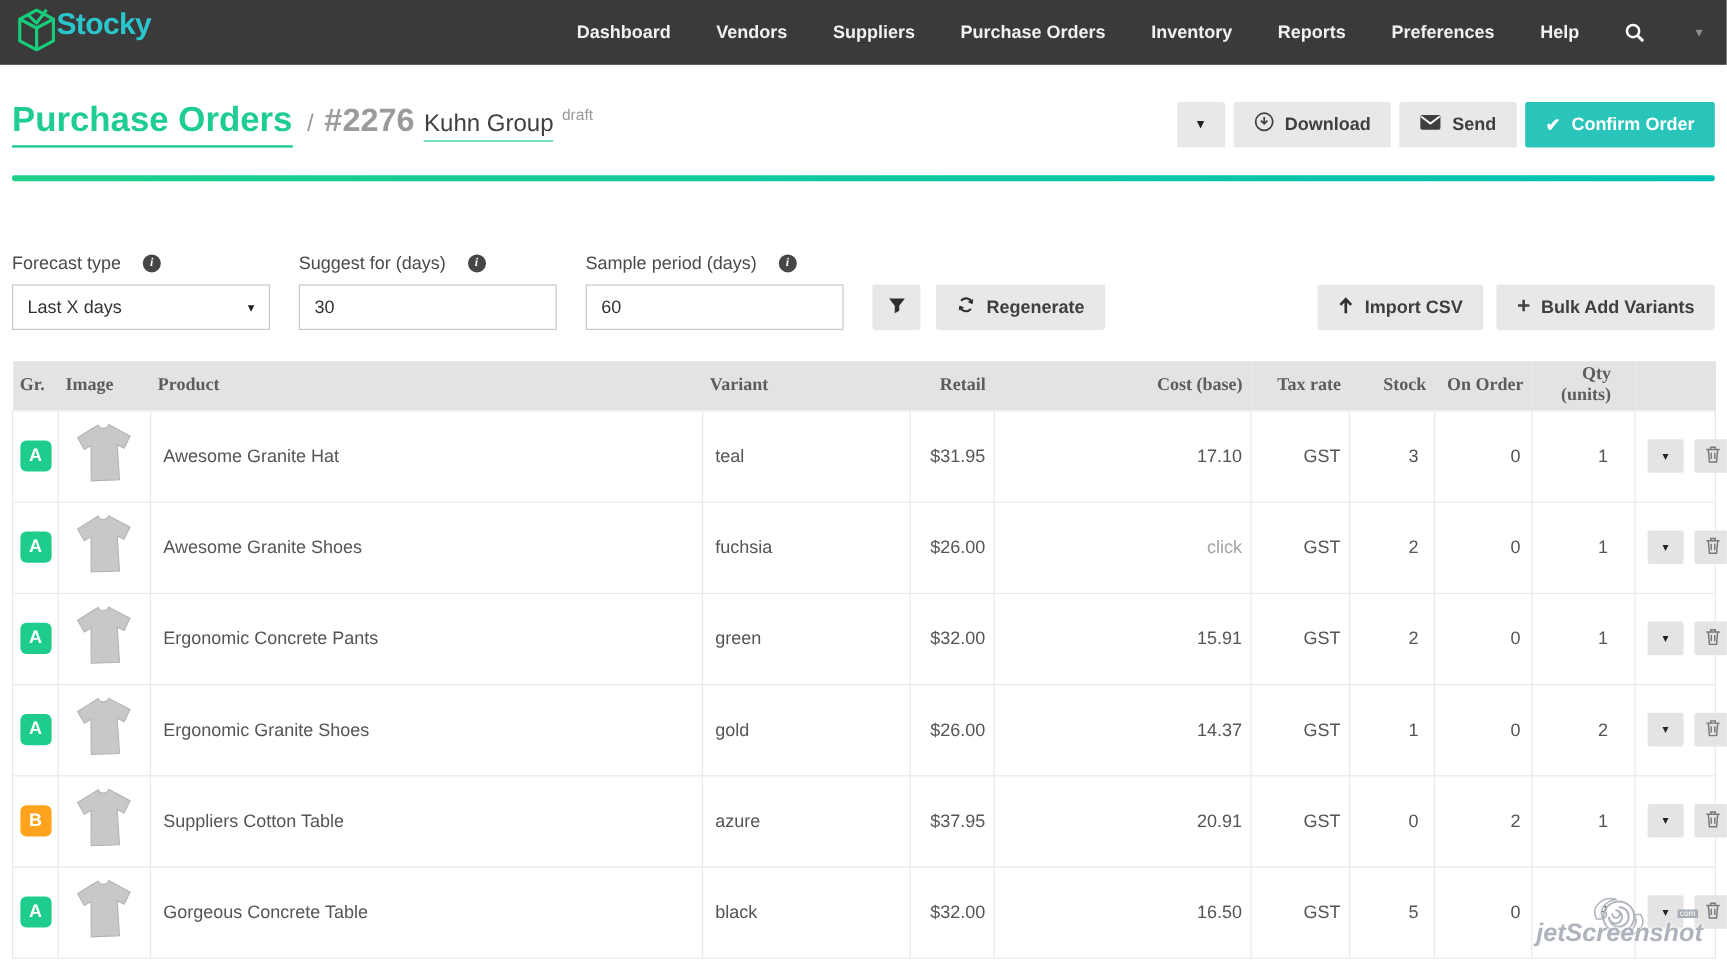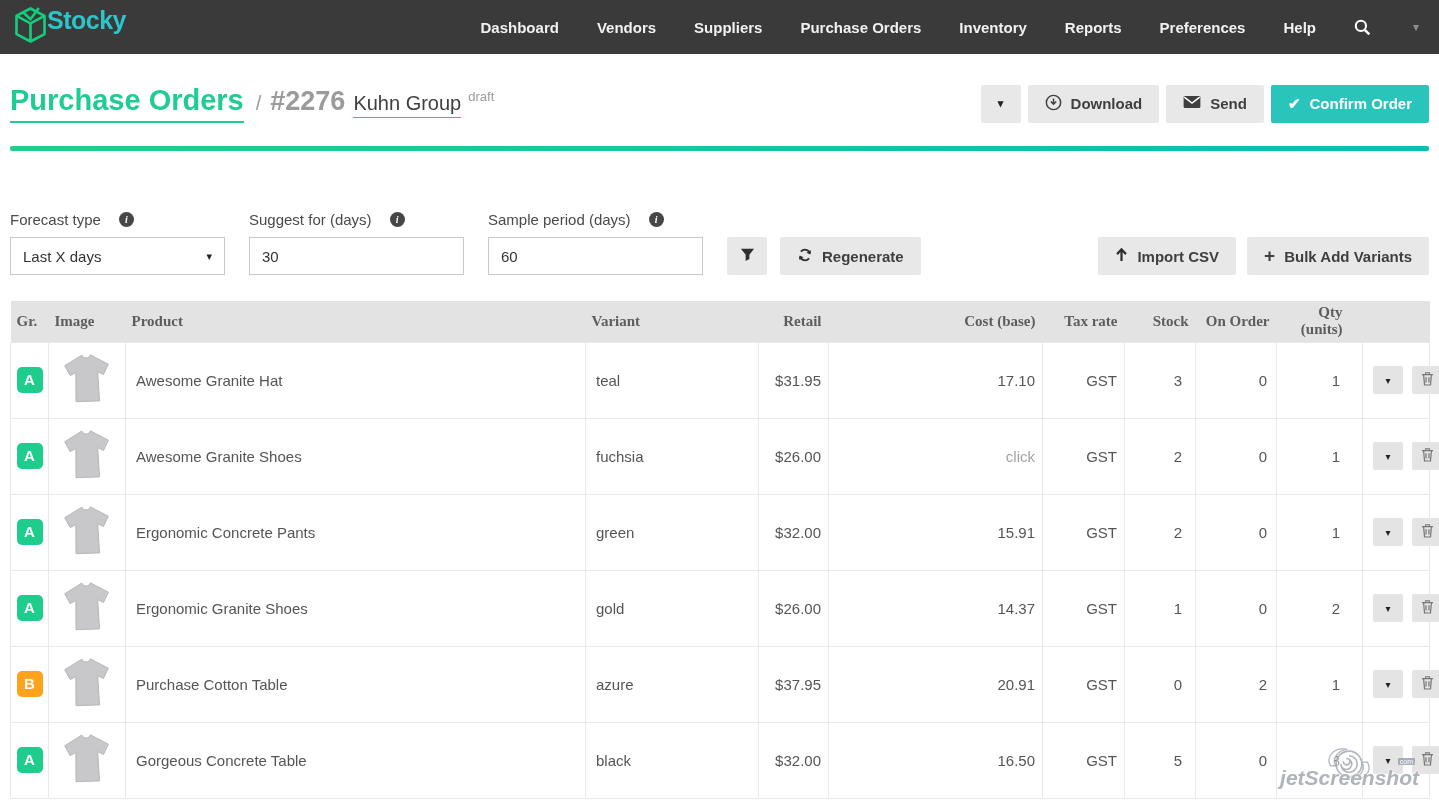--- a/index.html
+++ b/index.html
@@ -389,21 +389,21 @@
     <td class="center">
       <span class="grade-badge" style="background: rgb(255, 162, 28);">B</span>
     </td>
     <td class="center">
       <span>
         <svg width="56" height="56" viewBox="0 0 64 64" style="transform:rotate(-2deg)">
           <path d="M21 8 L27 4.5 C28.5 9 35.5 9 37 4.5 L43 8 L57 16 L51 27.5 L44.5 24 L45.5 57.5 L18.5 57.5 L19.5 24 L13 27.5 L7 16 Z" fill="#c8c8ca" stroke="#b2b2b5" stroke-width="1"></path>
         </svg>
       </span>
     </td>
-    <td>Purchase Cotton Table</td>
+    <td>Suppliers Cotton Table</td>
     <td>azure</td>
     <td class="num">$37.95</td>
     <td class="num cost-cell">20.91</td>
     <td class="num">GST</td>
     <td class="num stock-col">0</td>
     <td class="num onorder-col">2</td>
     <td class="num qty-col">1</td>
     <td class="actions-cell">
       <button class="row-btn">
         <span class="caret-glyph">▾</span>

